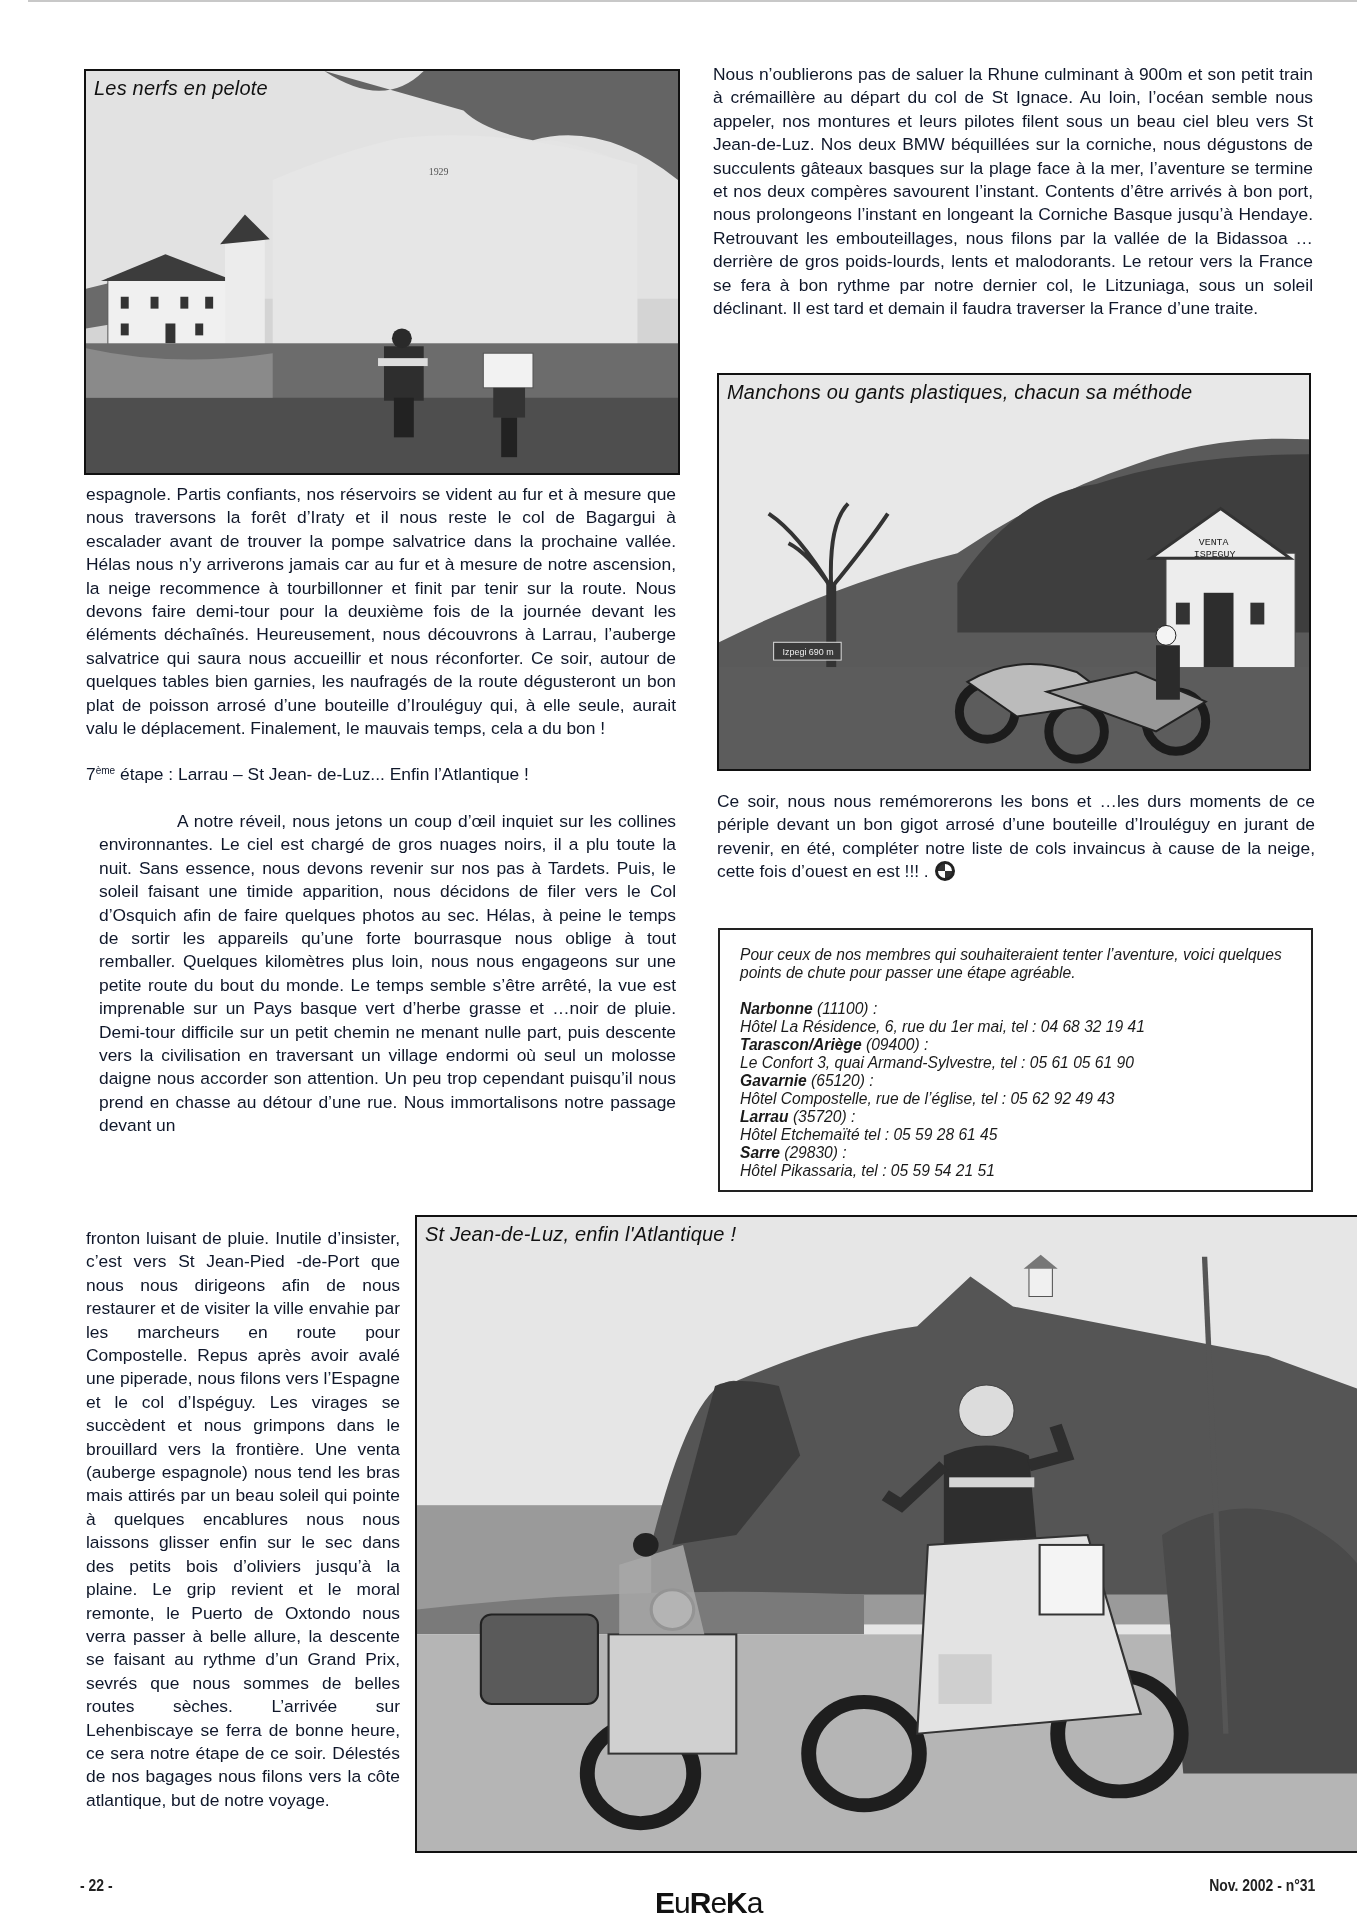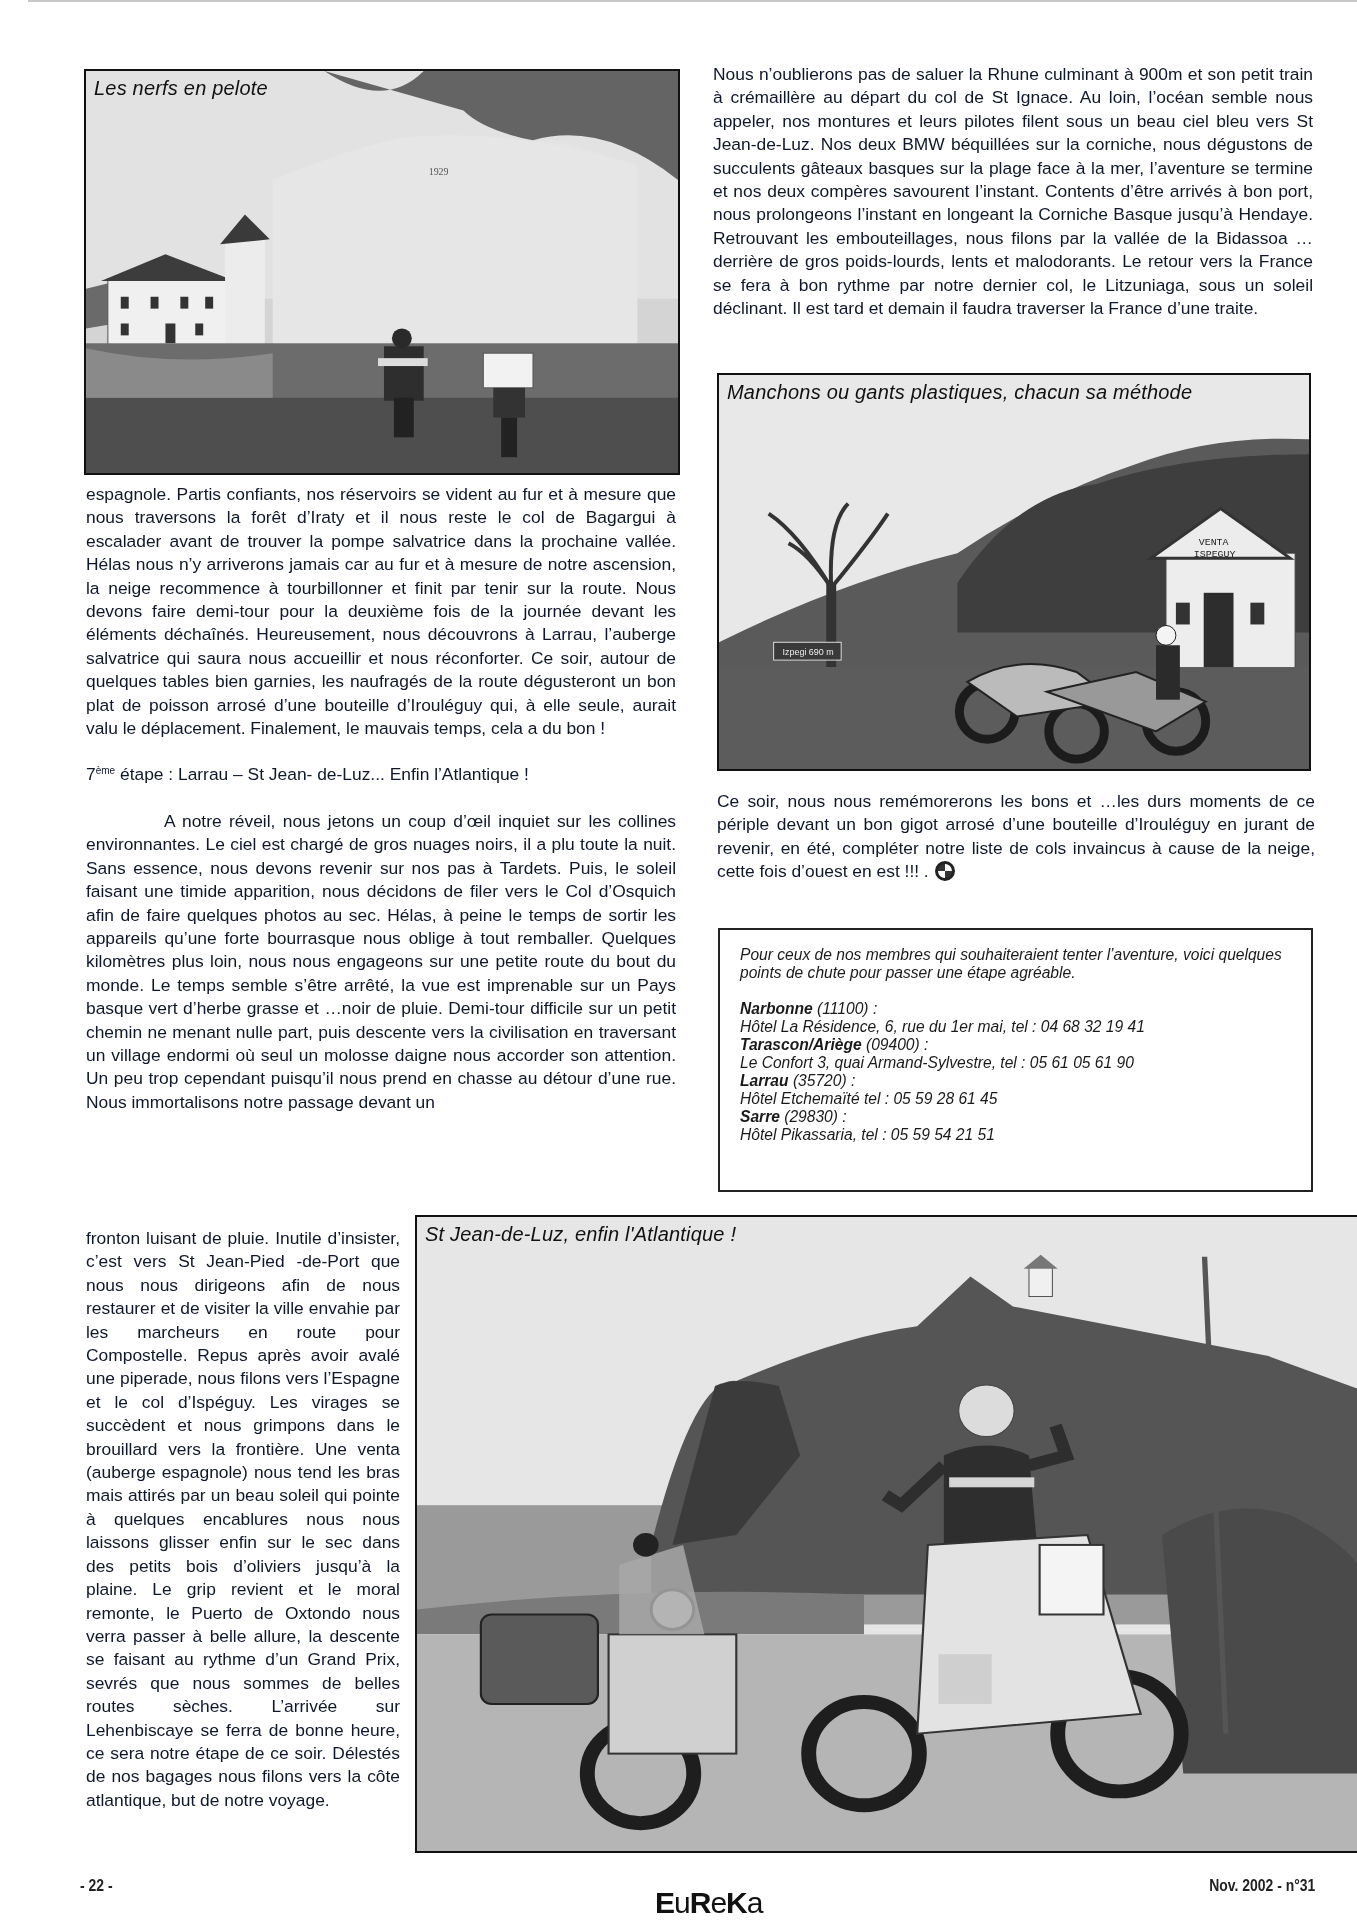--- a/index.html
+++ b/index.html
@@ -14,21 +14,21 @@
   }
   .photo .caption {
     position: absolute; left: 8px; top: 6px; font-style: italic; font-size: 20px;
     color: #111; z-index: 3; letter-spacing: 0.2px;
   }
   .photo svg { position: absolute; left: 0; top: 0; width: 100%; height: 100%; }
 
   .text { position: absolute; font-size: 17.4px; line-height: 23.4px; text-align: justify; color: #0f172a; }
   .text p { margin: 0; }
   .text .gap { height: 23px; }
-  .text .indent { text-indent: 78px; }
+  .text .indent { text-indent: 78px; margin-left: 13px; }
   .heading sup { font-size: 10px; vertical-align: super; line-height: 0; margin-top: 31px; }
 
   #p-photo1 { left: 84px; top: 69px; width: 596px; height: 406px; }
   #p-photo2 { left: 717px; top: 373px; width: 594px; height: 398px; }
   #p-photo3 { left: 415px; top: 1215px; width: 964px; height: 638px; }
 
   #text-top-right { left: 713px; top: 63px; width: 600px; }
   #text-left-1 { left: 86px; top: 483px; width: 590px; }
   #text-left-narrow { left: 86px; top: 1227px; width: 314px; text-align: justify; }
   #text-right-mid { left: 717px; top: 790px; width: 598px; }
@@ -159,20 +159,24 @@
   <div id="info-entries">
     <div class="entry-block">
       <p class="entry"><span class="city">Narbonne</span><span>  (11100) :</span></p>
       <p class="entry"> Hôtel La Résidence,  6, rue du 1er mai,  tel : 04 68 32 19 41</p>
     </div>
     <div class="entry-block">
       <p class="entry"><span class="city">Tarascon/Ariège</span><span> (09400) :</span></p>
       <p class="entry">Le Confort 3, quai Armand-Sylvestre, tel : 05 61 05 61 90</p>
     </div>
     <div class="entry-block">
+      <p class="entry"><span class="city">Gavarnie</span><span> (65120) :</span></p>
+      <p class="entry">Hôtel Compostelle, rue de l’église, tel : 05 62 92 49 43</p>
+    </div>
+    <div class="entry-block">
       <p class="entry"><span class="city">Larrau</span><span>  (35720) :</span></p>
       <p class="entry">Hôtel Etchemaïté  tel : 05 59 28 61 45</p>
     </div>
     <div class="entry-block">
       <p class="entry"><span class="city">Sarre</span><span> (29830) :</span></p>
       <p class="entry">Hôtel Pikassaria, tel : 05 59 54 21 51</p>
     </div>
   </div>
 </div>
 

